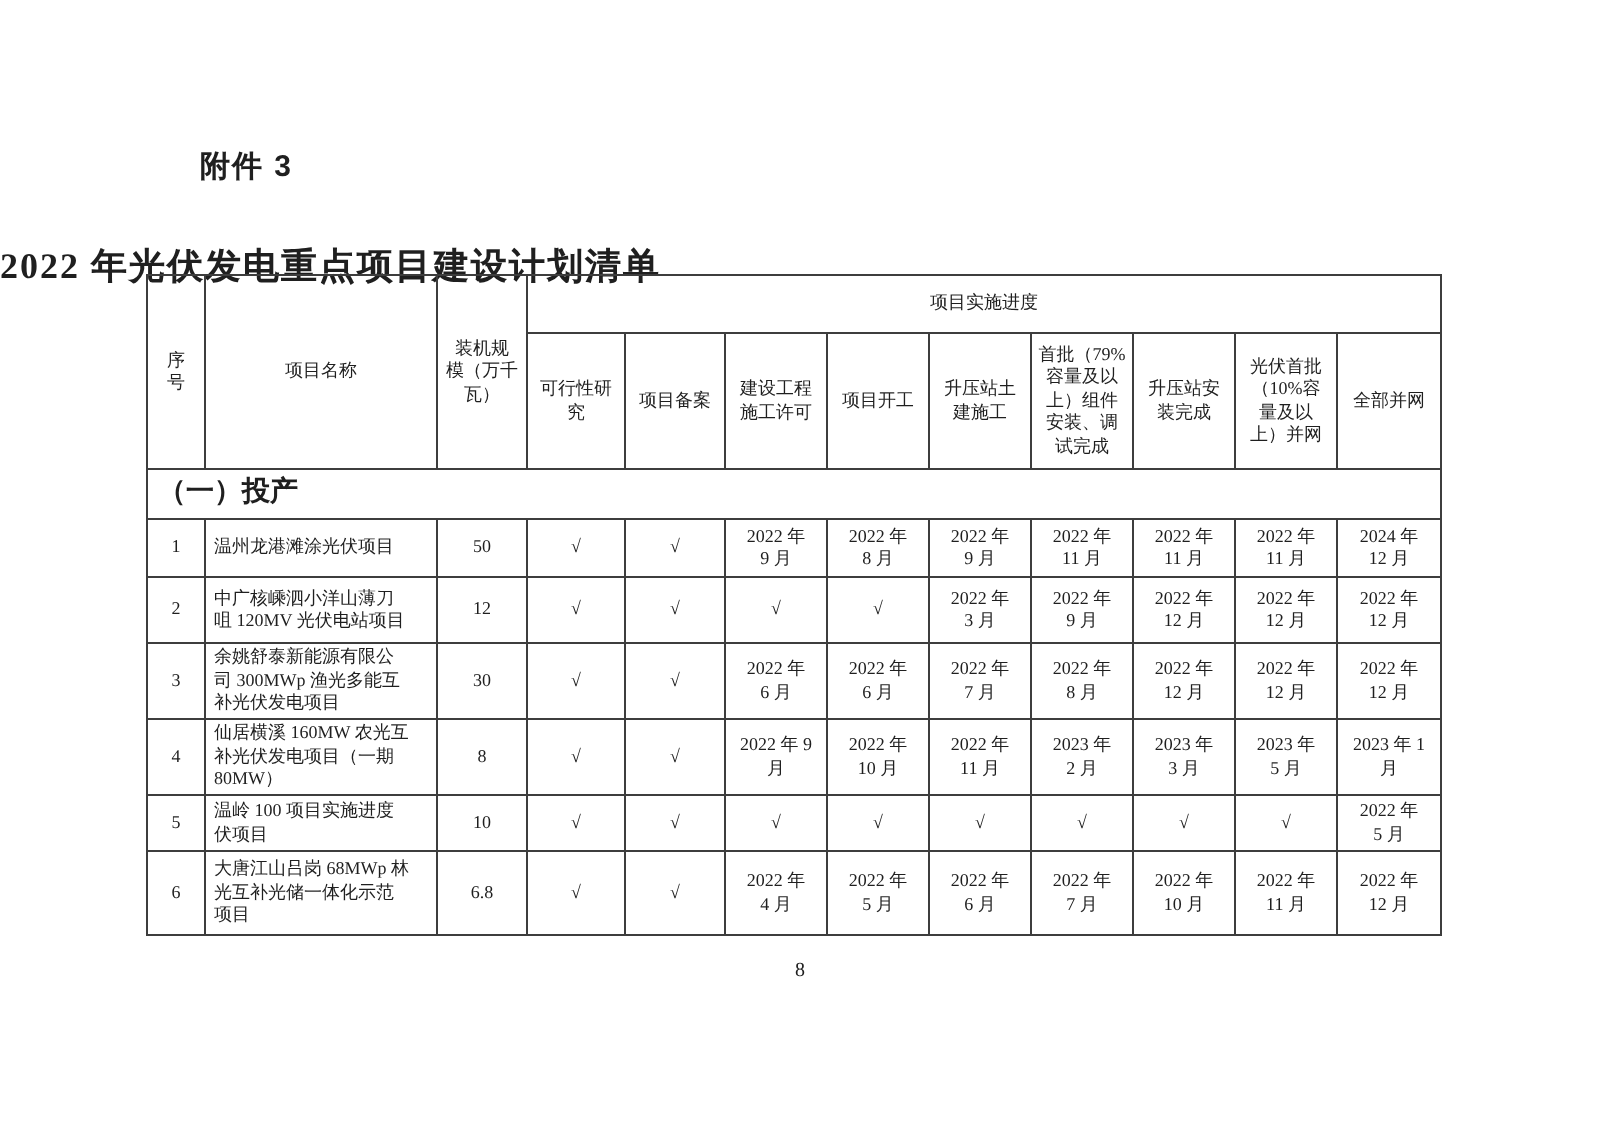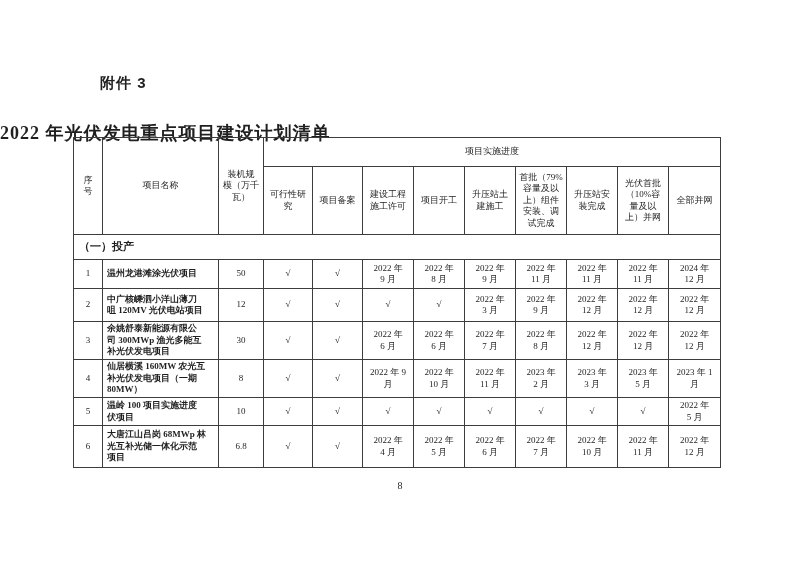--- a/index.html
+++ b/index.html
@@ -21,22 +21,22 @@
   table{border-collapse:collapse;table-layout:fixed;width:647px;}
   td{
     border:1px solid #3d3d3d;
     font-size:9px;line-height:11.5px;
     text-align:center;vertical-align:middle;
     padding:1px 2px;white-space:pre-line;
     overflow:hidden;
   }
   tr.h1 td{height:26px;}
   tr.h2 td{height:65px;}
-  tr.sec td{height:22px;text-align:left;font-weight:bold;font-size:11px;padding-left:5px;}
-  td.c-left{text-align:left;padding-left:4px;padding-right:3px;font-weight:bold;}
+  tr.sec td{height:22px;text-align:left;font-weight:bold;font-size:14px;padding-left:5px;}
+  td.c-left{text-align:left;padding-left:4px;padding-right:3px;}
   .page-num{
     position:absolute;left:0;top:480px;width:800px;text-align:center;
     font-size:10px;
   }
 </style>
 </head>
 <body>
 
 <div class="attachment">附件 3</div>
 

